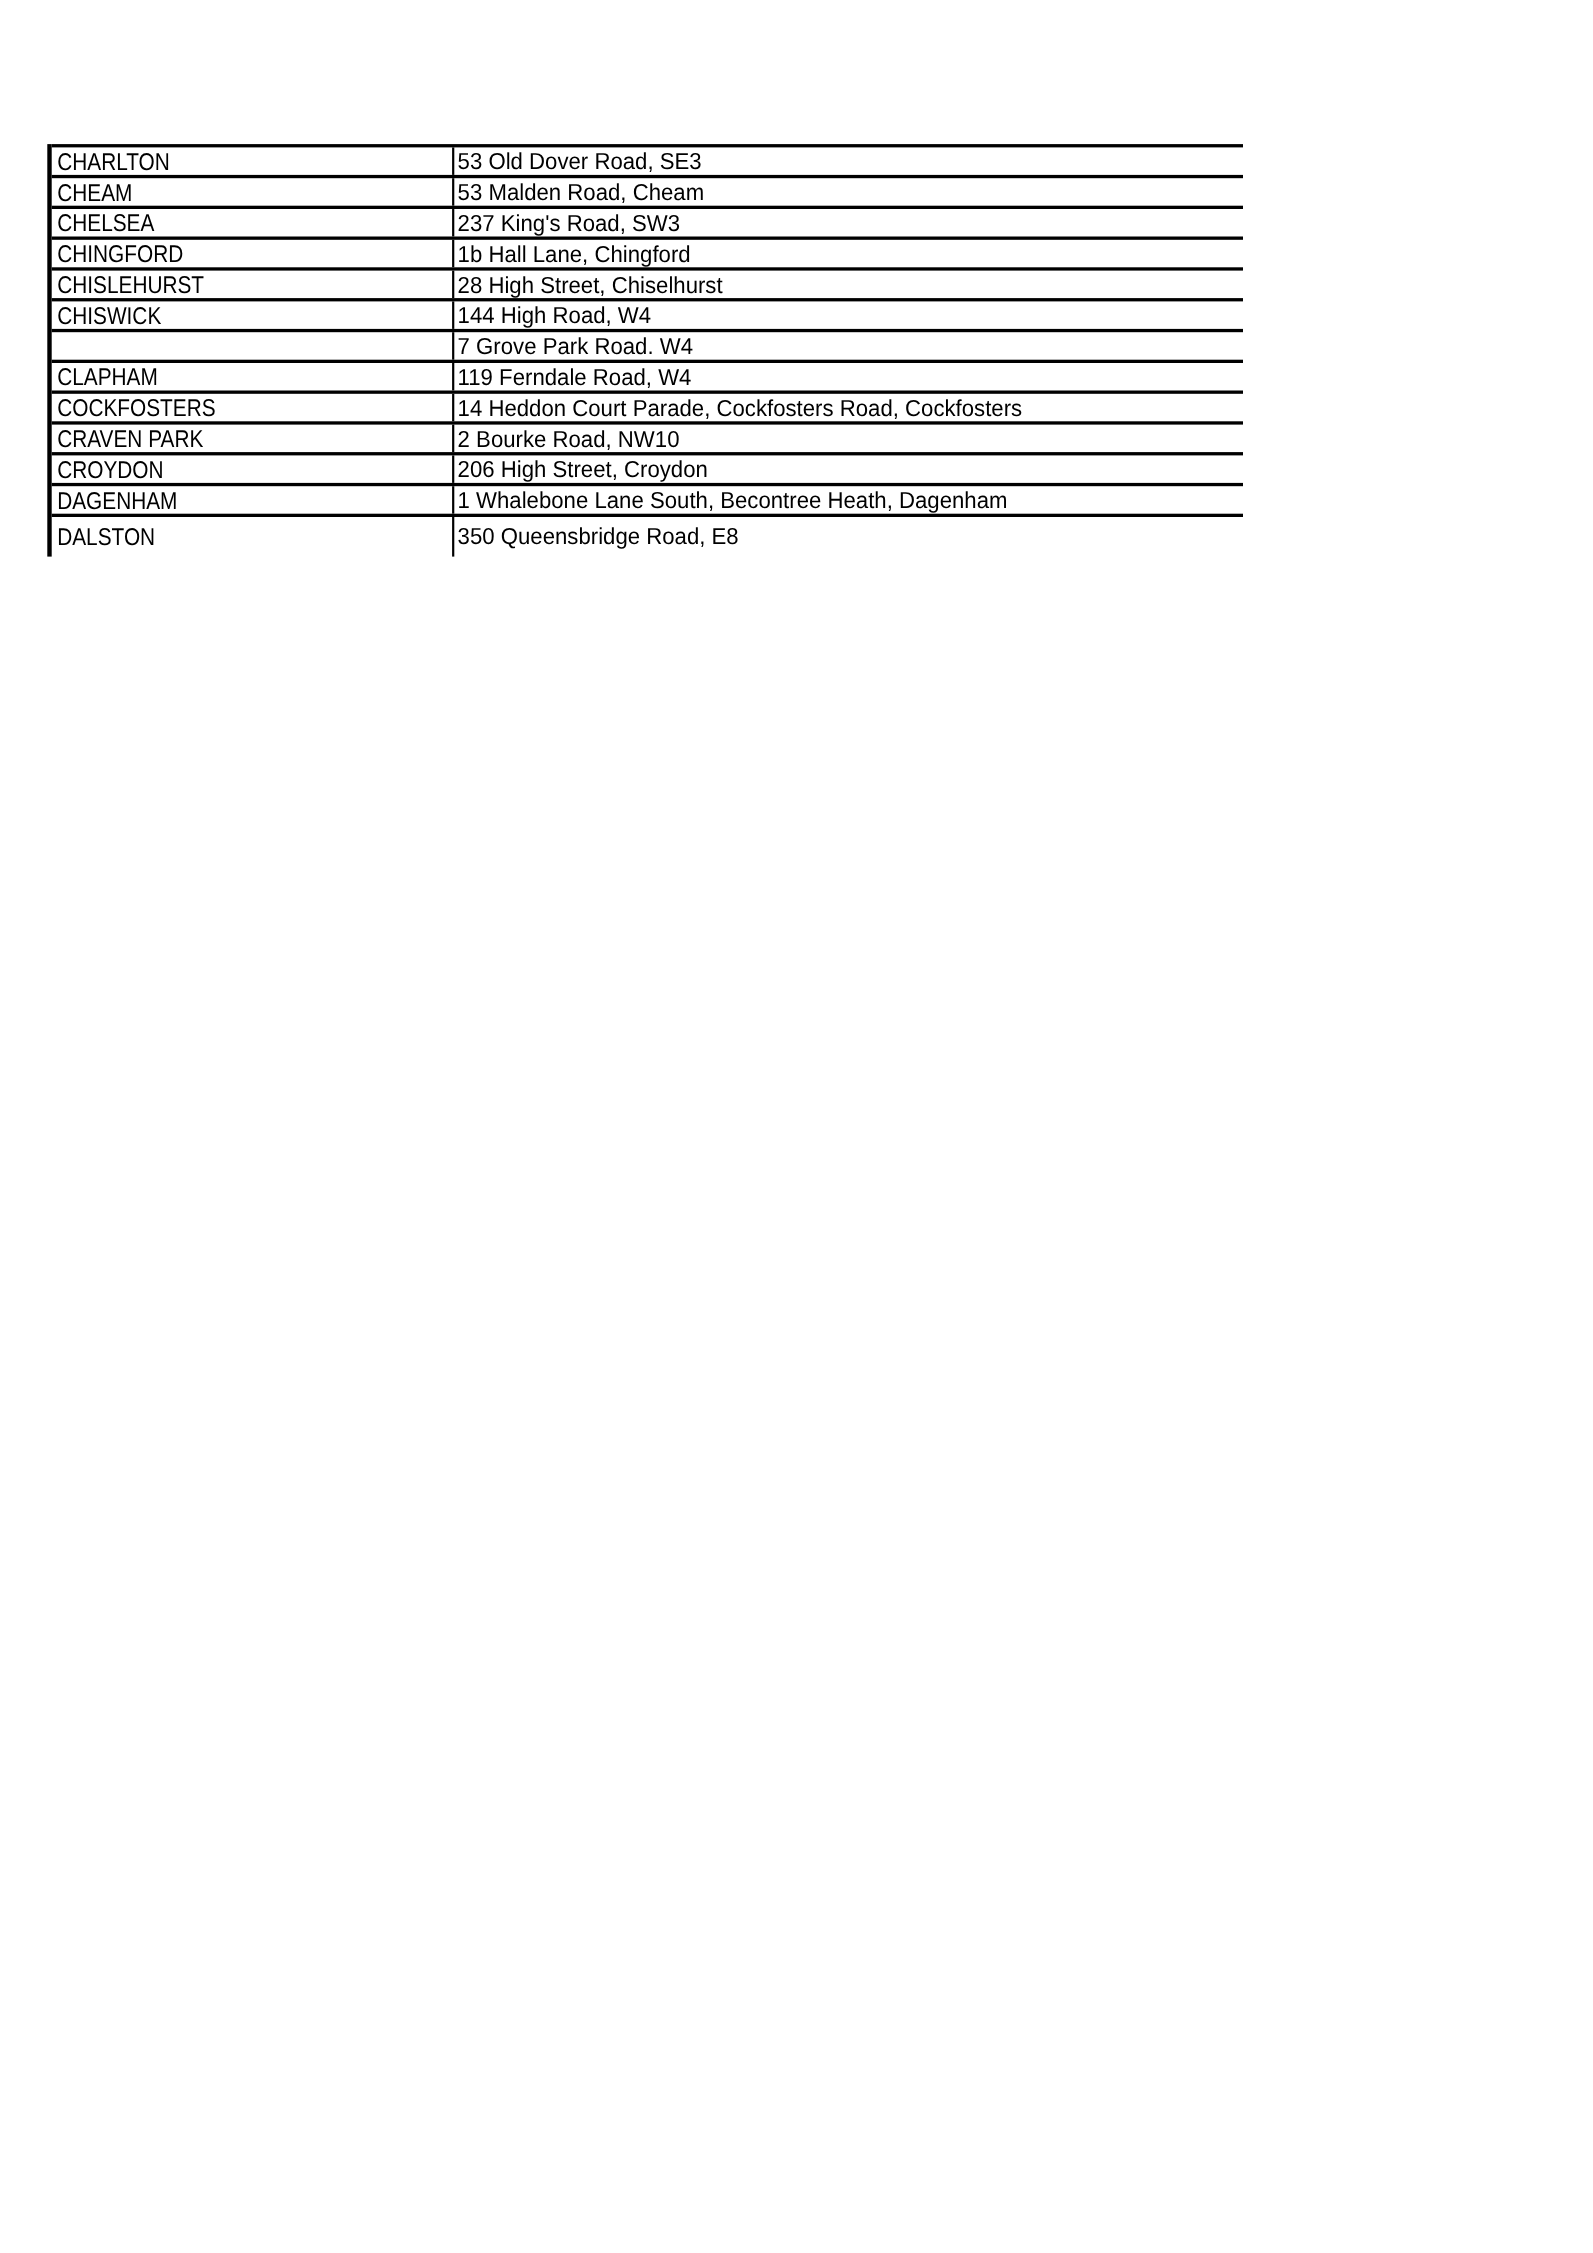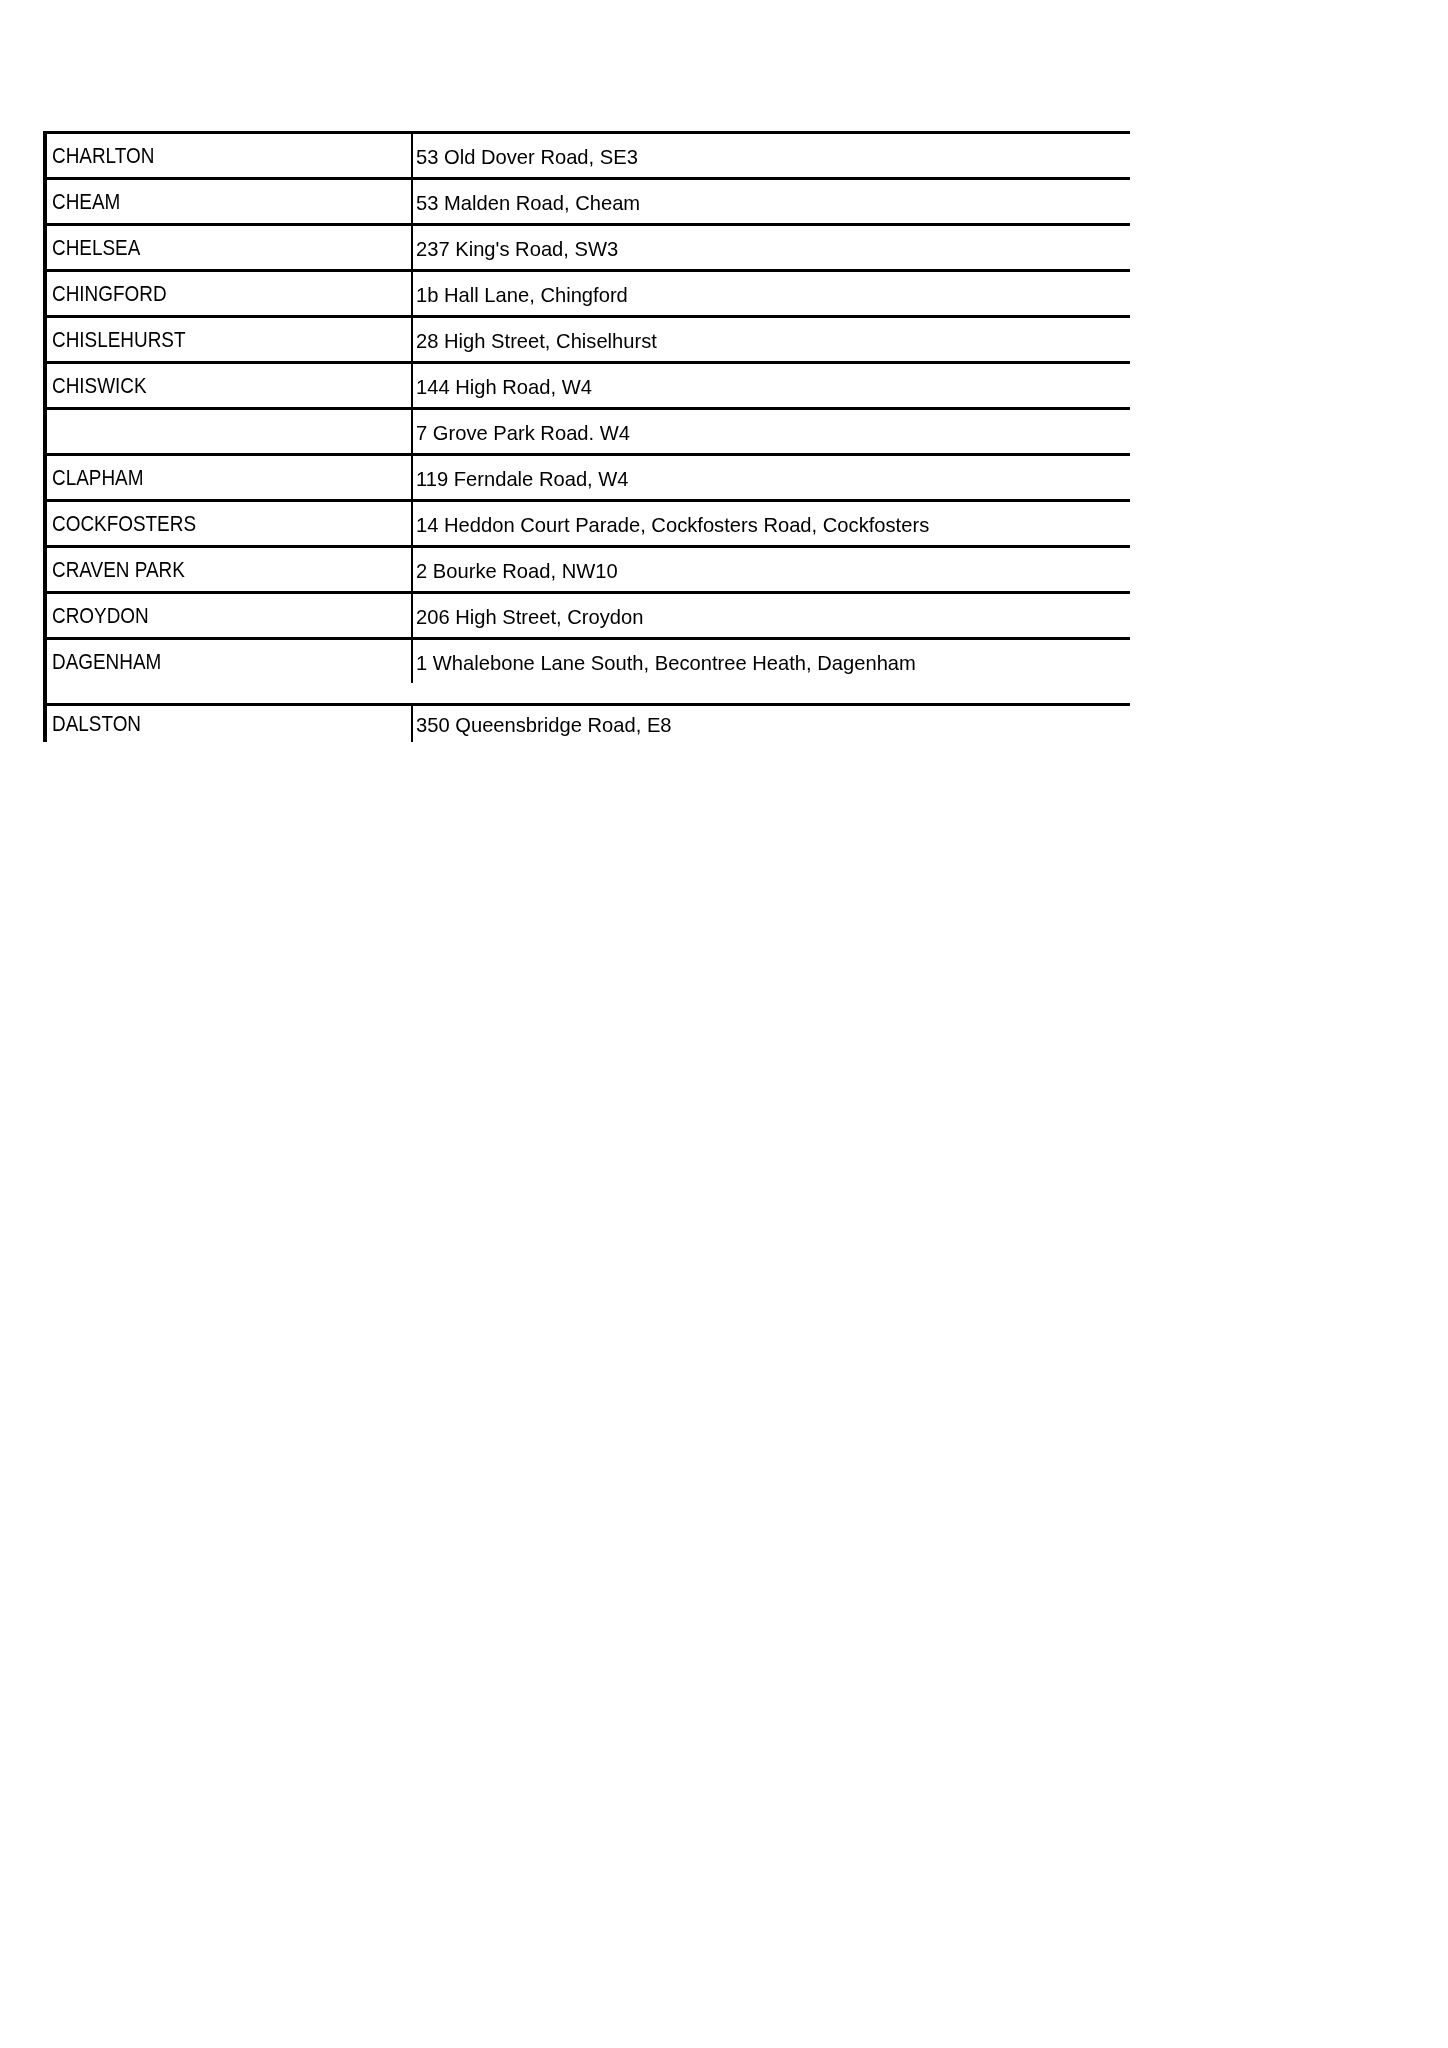--- a/index.html
+++ b/index.html
@@ -17,28 +17,27 @@
     }
     .sheet-table {
       position: absolute;
       left: 43px;
       top: 131px;
       width: 1083px;
       border-left: 4px solid #000;
     }
     .row {
       display: flex;
-      height: 46px;
+      height: 28px;
       box-sizing: border-box;
       border-top: 3px solid #000;
       position: relative;
     }
     .row.last-row {
       height: 39px;
-      margin-top: 20px;
     }
     .cell-area {
       width: 366px;
       box-sizing: border-box;
       border-right: 2px solid #000;
       position: relative;
       overflow: visible;
     }
     .cell-address {
       flex: 1;

